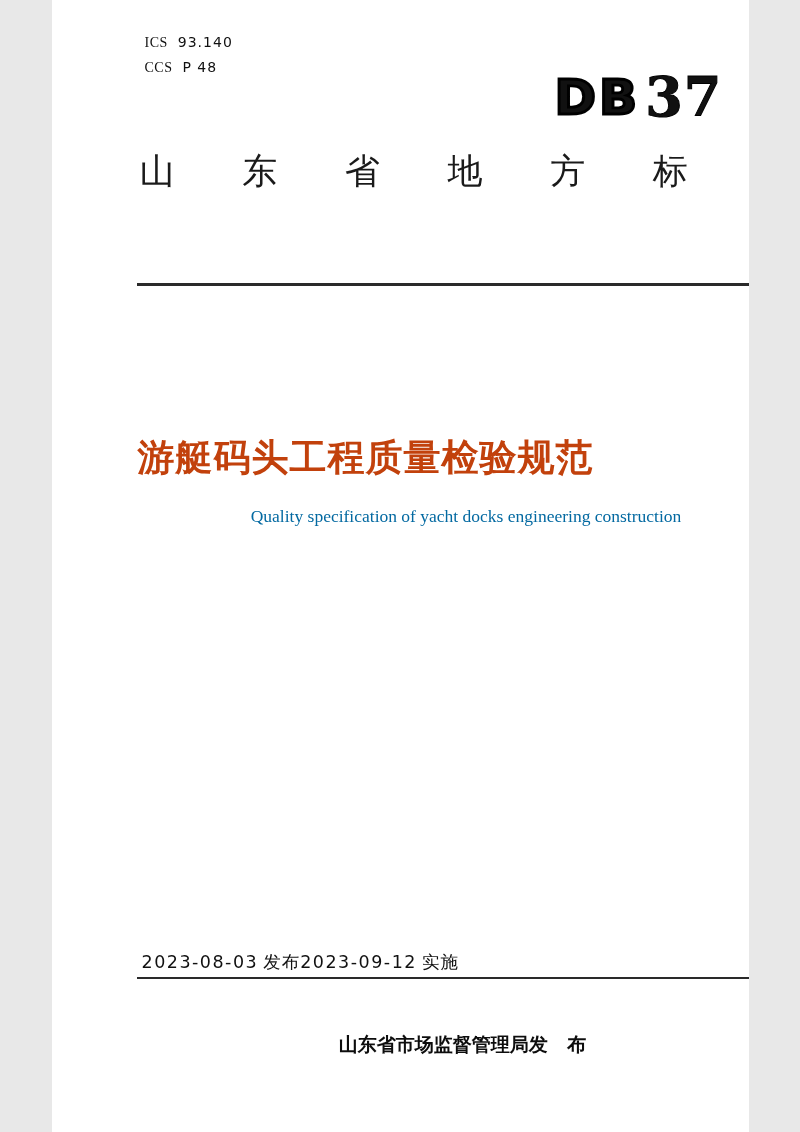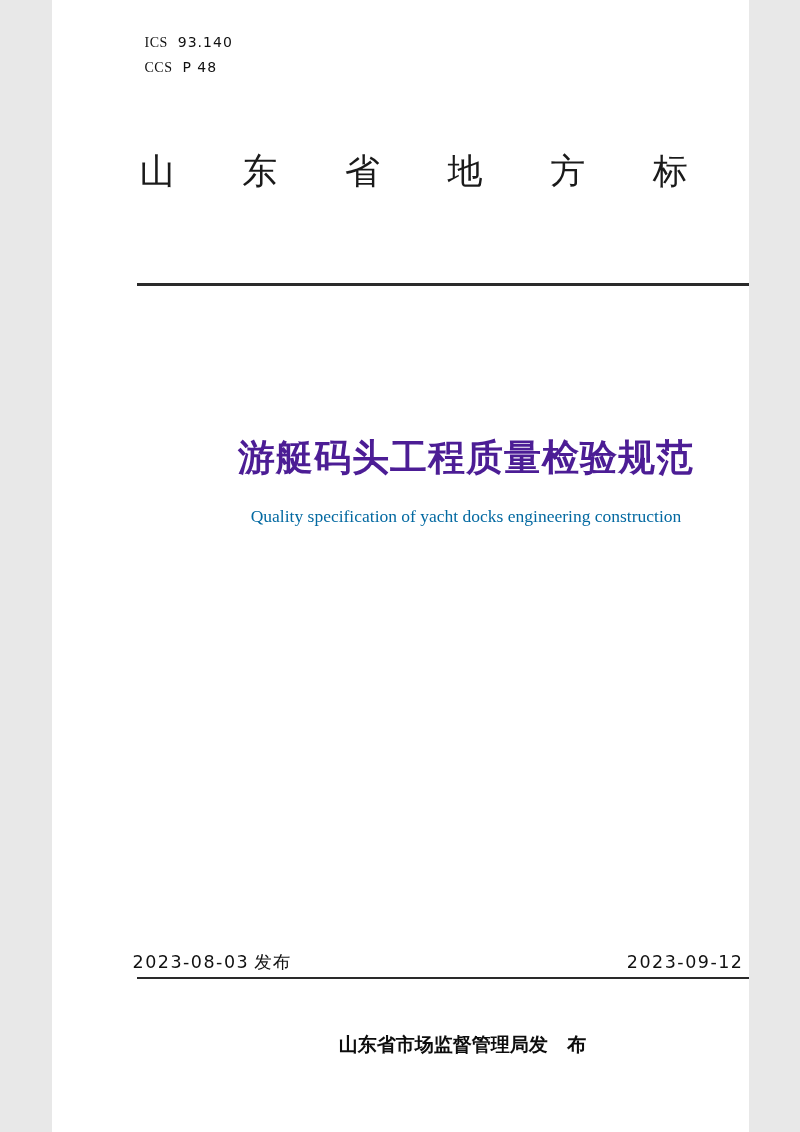--- a/index.html
+++ b/index.html
@@ -99,46 +99,45 @@
     width: 658px;
     height: 3px;
     background: #2a2a2a;
   }
 
   .doc-title {
     position: absolute;
     top: 433px;
     left: 86px;
     width: 657px;
-    text-align: center;
     font-size: 37px;
     font-weight: bold;
     letter-spacing: 1px;
-    color: #4c1d95;
+    color: #c2410c;
   }
 
   .doc-subtitle {
     position: absolute;
     top: 506px;
     left: 86px;
     width: 657px;
     text-align: center;
     font-family: "Liberation Serif", "DejaVu Serif", serif;
     font-size: 17.5px;
     color: #0369a1;
   }
 
   
   .dates-row {
     position: absolute;
     top: 950px;
-    left: 81px;
+    left: 90px;
     width: 653px;
     display: flex;
-    justify-content: space-between;
+    justify-content: flex-start;
     font-size: 17.5px;
     color: #111111;
   }
   .date-item { white-space: nowrap; }
   .date-value {
     font-family: "DejaVu Sans", "Liberation Sans", sans-serif;
     letter-spacing: 1.5px;
   }
   .date-label { margin-left: 5px; letter-spacing: 1px; }
 
@@ -173,20 +172,24 @@
 
   <div class="meta-block">
     <div class="meta-row">
       <span class="meta-label">ICS</span><span class="meta-value">93.140</span>
     </div>
     <div class="meta-row">
       <span class="meta-label">CCS</span><span class="meta-value">P 48</span>
     </div>
   </div>
 
+  <div class="logo">
+    <span class="logo-prefix">DB</span>
+    <span class="logo-suffix">37</span>
+  </div>
 
   <div class="std-type justify-chars">
       <span>山</span>
       <span>东</span>
       <span>省</span>
       <span>地</span>
       <span>方</span>
       <span>标</span>
       <span>准</span>
     </div>

